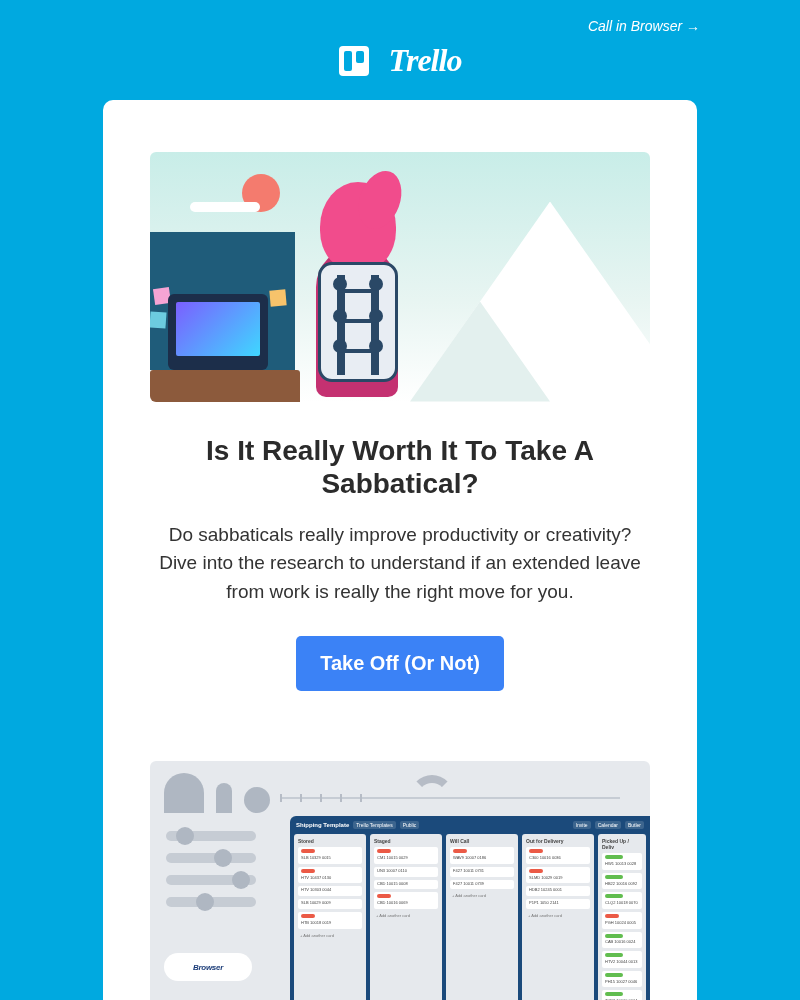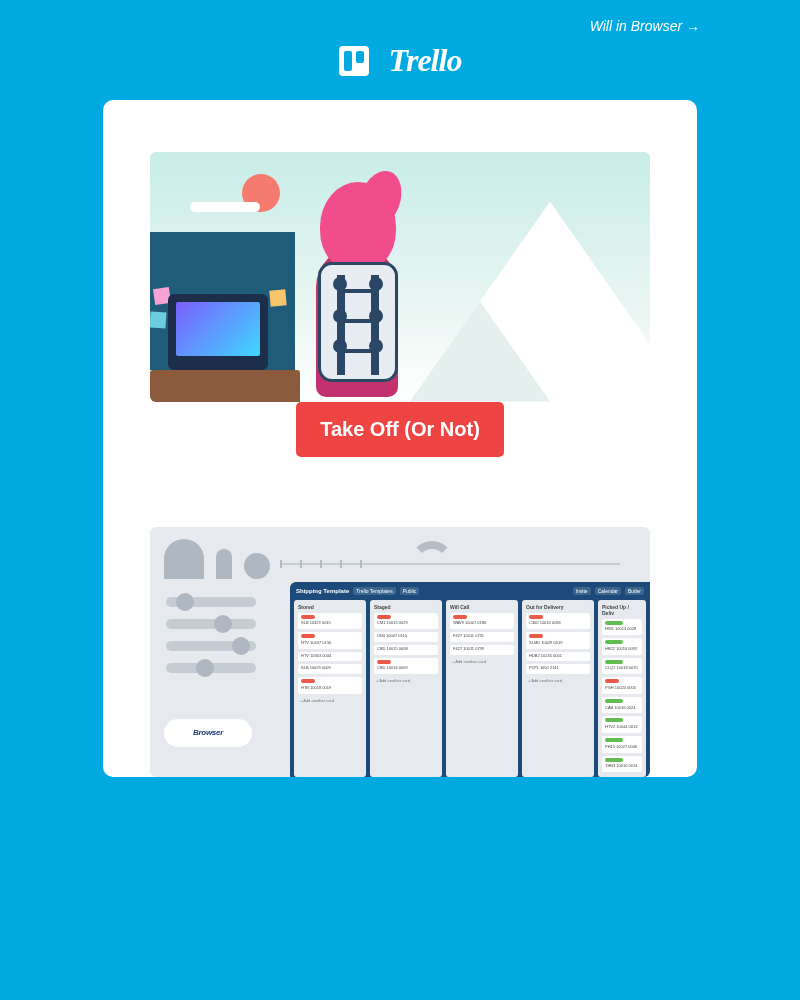--- a/index.html
+++ b/index.html
@@ -96,21 +96,21 @@
       color: #333;
       line-height: 1.5;
       margin-bottom: 30px;
     }
     .cta-wrap {
       text-align: center;
       margin-bottom: 70px;
     }
     .cta-button {
       display: inline-block;
-      background: #ef4444;
+      background: #3b82f6;
       color: white;
       font-size: 20px;
       font-weight: 700;
       padding: 16px 24px;
       border-radius: 5px;
       border: none;
       cursor: pointer;
     }
     
     .hero1 {
@@ -417,21 +417,21 @@
       border: 12px solid #B6BCC6;
       border-bottom-color: transparent;
       border-left-color: transparent;
       border-right-color: transparent;
     }
   </style>
 </head>
 <body>
 
 <div class="view-browser">
-  <a href="#">Will in Browser →</a>
+  <a href="#">Call in Browser →</a>
 </div>
 
 <div class="logo-wrap">
   <div class="trello-logo">
     <span class="trello-icon"></span>
     <span class="trello-text">Trello</span>
   </div>
 </div>
 
 <div class="card">
@@ -462,20 +462,22 @@
         <div class="bp-dot" style="left:12px; top:12px"></div>
         <div class="bp-dot" style="right:12px; top:12px"></div>
         <div class="bp-dot" style="left:12px; top:44px"></div>
         <div class="bp-dot" style="right:12px; top:44px"></div>
         <div class="bp-dot" style="left:12px; top:74px"></div>
         <div class="bp-dot" style="right:12px; top:74px"></div>
       </div>
     </div>
   </div>
 
+  <h2 class="article-title">Is It Really Worth It To Take A Sabbatical?</h2>
+  <p class="article-body">Do sabbaticals really improve productivity or creativity? Dive into the research to understand if an extended leave from work is really the right move for you.</p>
   <div class="cta-wrap">
     <button class="cta-button">Take Off (Or Not)</button>
   </div>
 
   <div class="hero-img hero2">
     <div class="knobs">
       <div class="knob" style="width:40px;height:40px;border-radius:40px 40px 0 0"></div>
       <div class="knob" style="width:16px;height:30px;border-radius:16px 16px 0 0"></div>
       <div class="knob" style="width:26px;height:26px"></div>
     </div>

